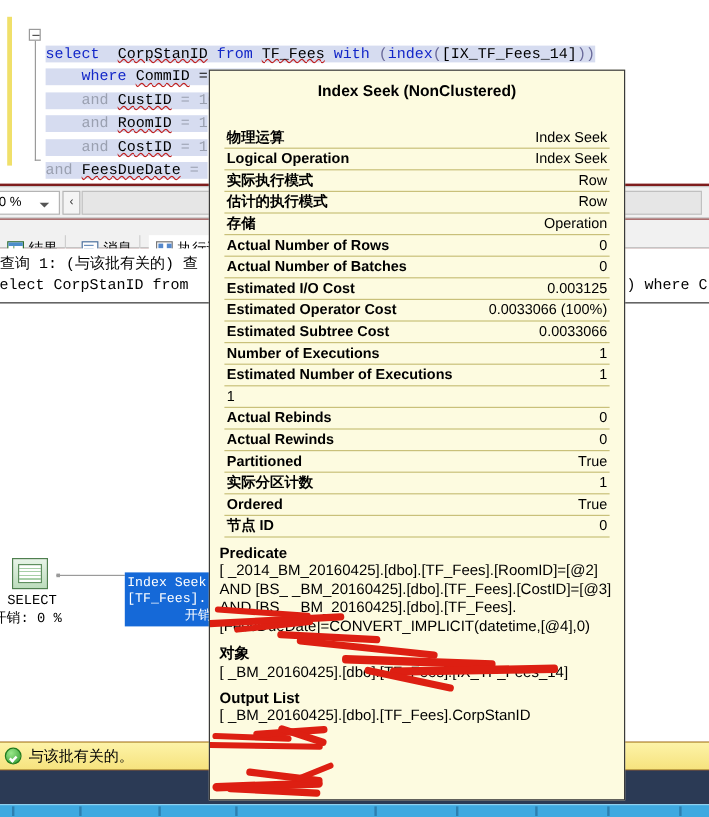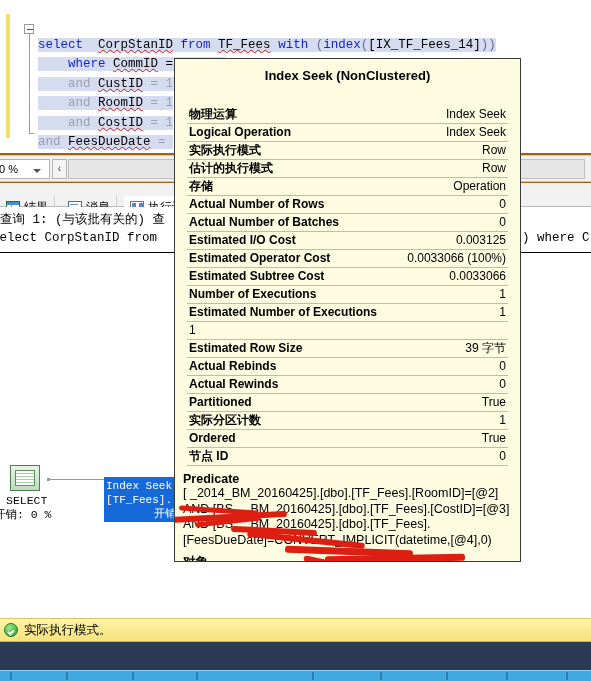--- a/index.html
+++ b/index.html
@@ -6,21 +6,21 @@
   html, body {
     margin: 0; padding: 0;
     width: 591px; height: 681px;
     overflow: hidden;
     font-family: "Liberation Sans", sans-serif;
     background: #ffffff;
   }
   #root {
     position: relative;
     width: 591px; height: 681px;
-    background: #a16207;
+    background: #7f1d1d;
   }
 
   
   .editor-pane {
     position: absolute; left: 0; top: 0; width: 591px; height: 153px;
     background: #ffffff;
     overflow: hidden;
   }
   .editor-gutter-bar {
     position: absolute; left: 6px; top: 14px; width: 4px; height: 124px;
@@ -227,21 +227,21 @@
     background: #3fa9e0;
     border-top: 1px solid #8fd0ef;
   }
   .taskbar-tick {
     position: absolute; top: 1px; width: 2px; height: 8px;
     background: #2d7fb0;
   }
 
   
   .tooltip {
-    position: absolute; left: 174px; top: 58px; width: 347px; height: 504px;
+    position: absolute; left: 174px; top: 58px; width: 347px; height: 609px;
     background: #fdfbe0;
     border: 1px solid #3a3a3a;
     overflow: hidden;
     font-size: 11.5px;
     color: #000000;
   }
   .tt-title {
     text-align: center;
     font-weight: bold;
     font-size: 13px;
@@ -329,21 +329,21 @@
 
     <div class="node-seek">
       <div>Index Seek</div>
       <div>[TF_Fees].</div>
       <div class="l3">开销</div>
     </div>
   </div>
 
   <div class="status-bar">
     <span class="status-ico"></span>
-    <span class="status-text">实际执行模式。</span>
+    <span class="status-text">与该批有关的。</span>
   </div>
 
   <div class="desktop"></div>
   <div class="taskbar">
     <span class="taskbar-tick" style="left:10px;"></span>
     <span class="taskbar-tick" style="left:66px;"></span>
     <span class="taskbar-tick" style="left:132px;"></span>
     <span class="taskbar-tick" style="left:196px;"></span>
     <span class="taskbar-tick" style="left:312px;"></span>
     <span class="taskbar-tick" style="left:380px;"></span>
@@ -400,24 +400,20 @@
         <div class="tt-row">
           <span class="k">Number of Executions</span>
           <span class="v">1</span>
         </div>
         <div class="tt-row">
           <span class="k">Estimated Number of Executions</span>
           <span class="v">1</span>
         </div>
         <div class="tt-row">
           <span class="v">1</span>
-        </div>
-        <div class="tt-row">
-          <span class="k">Estimated Row Size</span>
-          <span class="v">39 字节</span>
         </div>
         <div class="tt-row">
           <span class="k">Actual Rebinds</span>
           <span class="v">0</span>
         </div>
         <div class="tt-row">
           <span class="k">Actual Rewinds</span>
           <span class="v">0</span>
         </div>
         <div class="tt-row">

